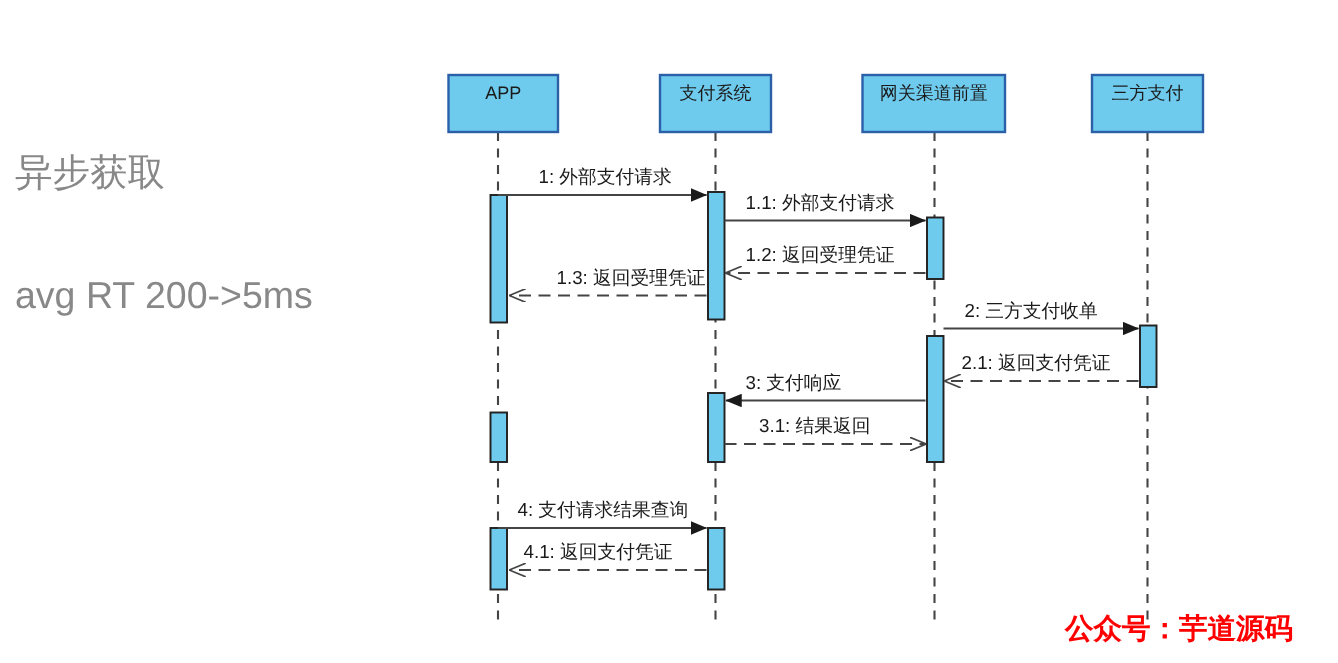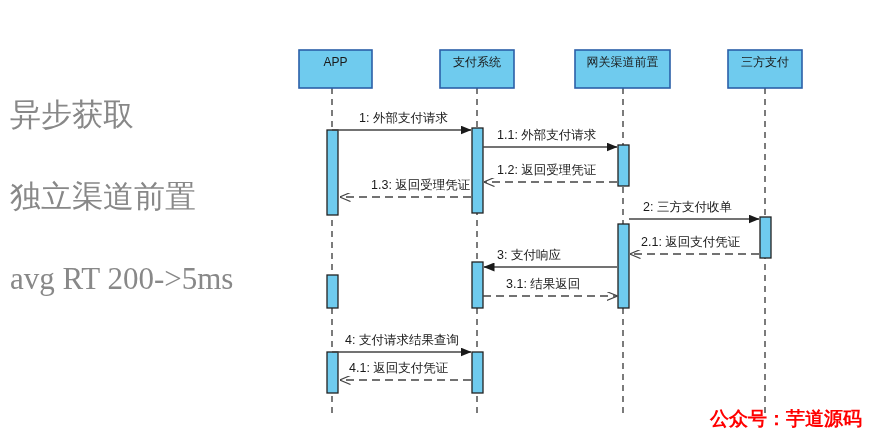--- a/index.html
+++ b/index.html
@@ -21,25 +21,25 @@
     height: 442px;
   }
   .notes {
     position: absolute;
     left: 10px;
     top: 100px;
     width: 280px;
   }
   .note-line {
     color: #888888;
-    font-size: 31px;
+    font-size: 25px;
     line-height: 30px;
     margin-bottom: 52px;
     white-space: nowrap;
-    font-family: Liberation Serif, serif;
+    font-family: Liberation Sans, sans-serif;
   }
   .watermark {
     position: absolute;
     right: 30px;
     bottom: 10px;
     color: #ff0000;
     font-size: 19px;
     font-weight: bold;
     white-space: nowrap;
     font-family: "Liberation Sans", "DejaVu Sans", sans-serif;
@@ -144,17 +144,16 @@
       </g>
       <g>
         <rect x="728" y="50" width="74" height="38" fill="#6fcbee" stroke="#2b5fa8" stroke-width="1.6"></rect>
         <text x="765" y="66" class="lifeline-label">三方支付</text>
       </g>
     </g>
 </svg>
 
 <div class="notes">
   <div class="note-line">异步获取</div>
-  <div class="note-line">独立渠道前置</div>
   <div class="note-line">avg RT 200-&gt;5ms</div>
 </div>
 
 <div class="watermark">公众号：芋道源码</div>
 
 </body></html>

